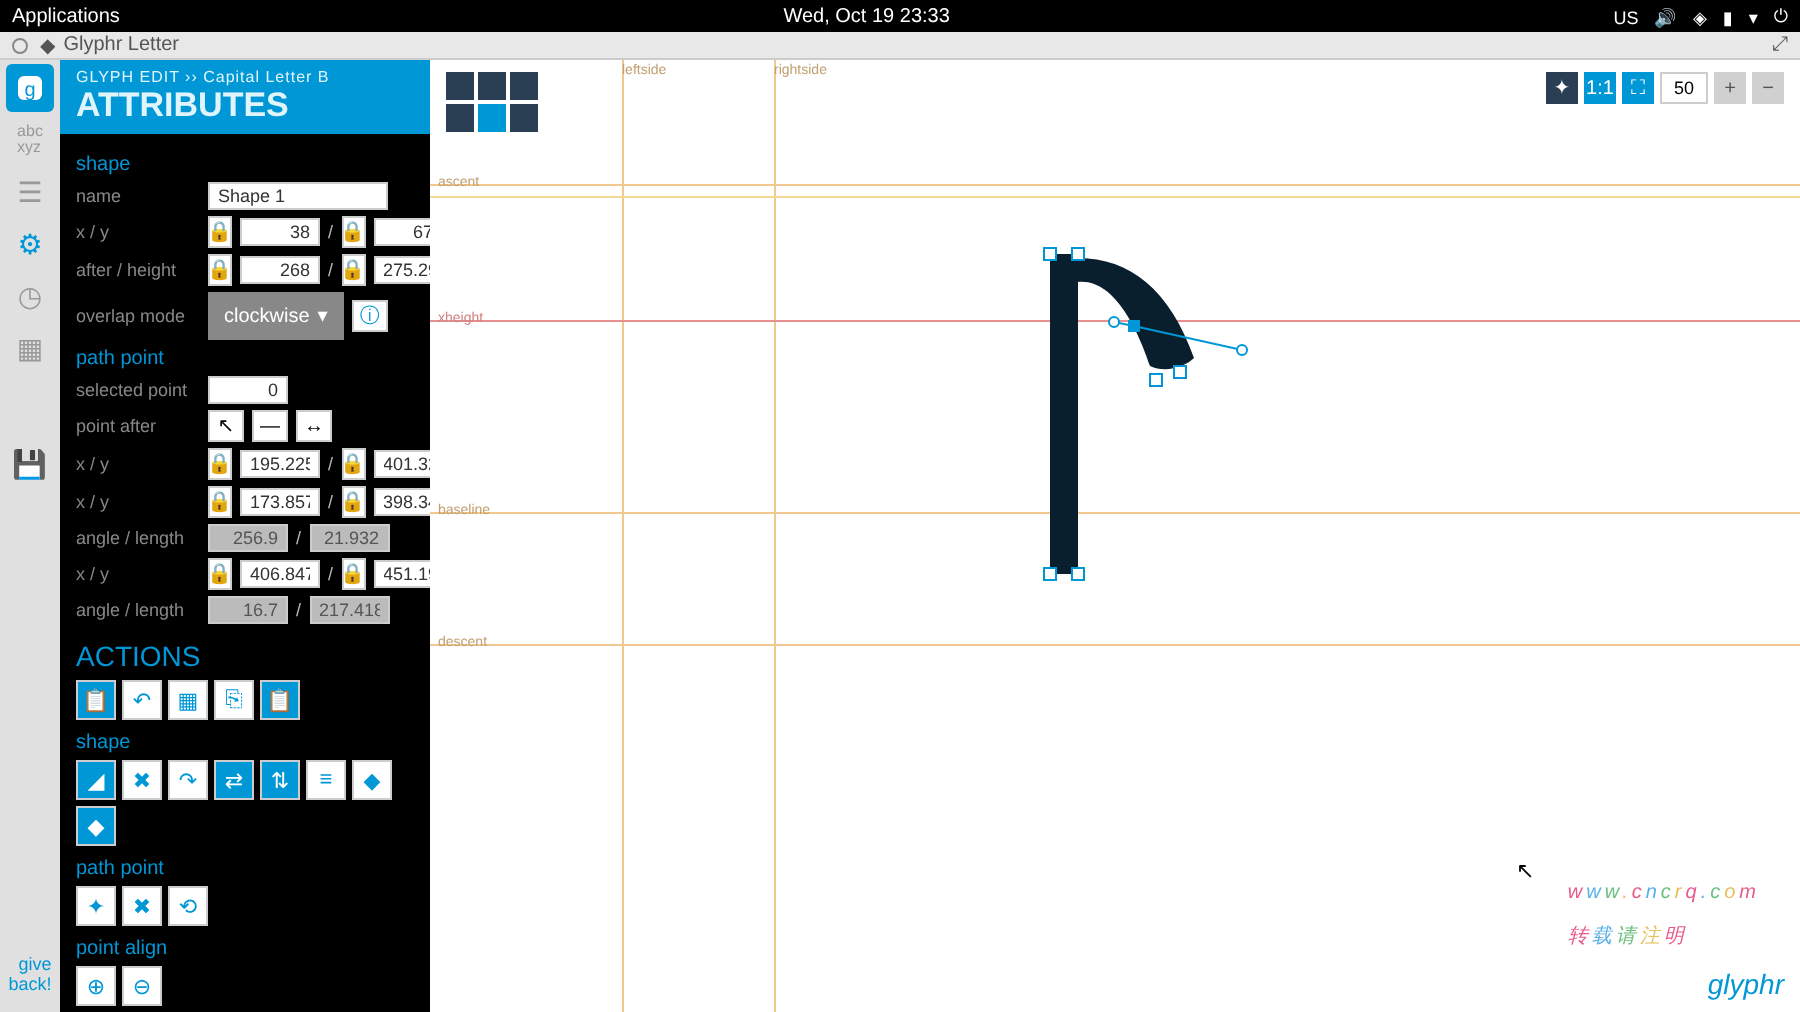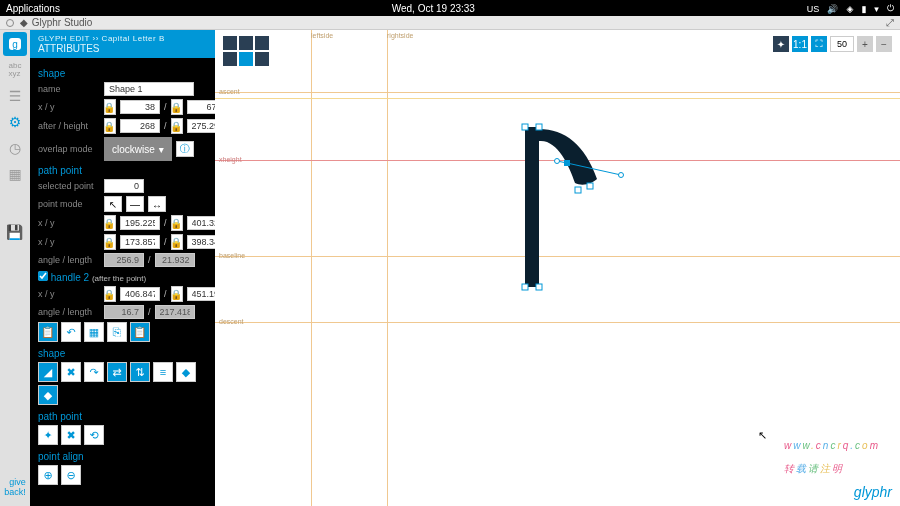--- a/index.html
+++ b/index.html
@@ -13,21 +13,21 @@
 .appbar .circ{width:8px;height:8px;border:1px solid #888;border-radius:50%;margin-right:6px}
 .main{display:flex;height:476px}
 .leftcol{width:30px;background:#e0e0e0;display:flex;flex-direction:column;align-items:center;padding-top:2px;gap:2px}
 .leftcol .ico{width:24px;height:24px;display:flex;align-items:center;justify-content:center;color:#999;cursor:pointer;font-size:14px}
 .leftcol .ico.act{background:#0097d7;color:#fff;border-radius:3px}
 .leftcol .ico.blue{color:#0097d7}
 .giveback{margin-top:auto;margin-bottom:8px;color:#0097d7;font-size:9px;text-align:right;line-height:1.1;cursor:pointer}
 .panel{width:185px;background:#000000;display:flex;flex-direction:column;overflow-y:auto}
 .panel-hdr{background:#0097d7;color:#e0f4fb;padding:4px 8px}
 .panel-hdr .bc{font-size:8px;letter-spacing:0.5px}
-.panel-hdr .title{font-size:10px;font-weight:400}
+.panel-hdr .title{font-size:17px;font-weight:700}
 .panel-body{padding:6px 8px;overflow-y:auto}
 .sec-title{color:#0097d7;font-size:10px;margin:4px 0 3px}
 .row{display:flex;align-items:center;margin-bottom:3px;gap:4px}
 .lbl{flex:0 0 62px;color:#888;font-size:9px}
 .inp{width:40px;height:14px;border:1px solid #ccc;background:#fff;text-align:right;padding:0 4px;font-size:9px;color:#333}
 .inp.wide{width:54px}
 .inp.lock{background:#bbb;color:#555}
 .sep{color:#bbb;font-size:9px}
 .btn-dd{background:#888;color:#fff;height:24px;padding:0 8px;font-size:9px;border:none;display:flex;align-items:center;gap:4px}
 .iconbtn{width:18px;height:16px;border:1px solid #ccc;background:#fff;cursor:pointer;display:inline-flex;align-items:center;justify-content:center}
@@ -71,21 +71,21 @@
     <span>◈</span>
     <span>▮</span>
     <span>▾</span>
     <span>⏻</span>
   </div>
 </div>
 
 <div class="appbar">
   <span class="circ"></span>
   <span style="margin-right:4px">◆</span>
-  <span>Glyphr Studio</span>
+  <span>Glyphr Letter</span>
   <span style="margin-left:auto;cursor:pointer">⤢</span>
 </div>
 
 <div class="main">
   <div class="leftcol">
     <div class="ico act">
         <svg width="16" height="16">
           <rect x="2" y="2" width="12" height="12" rx="3" fill="#fff"></rect>
           <text x="8" y="12" text-anchor="middle" fill="#0097d7" font-size="11">g</text>
         </svg>
@@ -135,21 +135,21 @@
           </button>
         <span class="iconbtn" style="color:#0097d7">ⓘ</span>
       </div>
 
       <div class="sec-title">path point</div>
       <div class="row">
         <span class="lbl">selected point</span>
         <input class="inp" value="0" style="">
       </div>
       <div class="row">
-        <span class="lbl">point mode</span>
+        <span class="lbl">point after</span>
         <span class="iconbtn">↖</span>
         <span class="iconbtn">—</span>
         <span class="iconbtn">↔</span>
       </div>
       <div class="row">
         <span class="lbl">x / y</span>
         <span class="iconbtn" style="width:12px">🔒</span>
         <input class="inp" value="195.225" style="">
         <span class="sep">/</span>
         <span class="iconbtn" style="width:12px">🔒</span>
@@ -164,39 +164,36 @@
         <span class="iconbtn" style="width:12px">🔒</span>
         <input class="inp" value="398.343" style="">
       </div>
       <div class="row">
         <span class="lbl">angle / length</span>
         <input class="inp lock" value="256.9" style="">
         <span class="sep">/</span>
         <input class="inp lock" value="21.932" style="">
       </div>
 
-      <div class="sec-title">
-        <input type="checkbox" class="chk" checked="" style="">
-        <span>handle 2</span> <span style="color:#bbb;font-size:8px">(after the point)</span>
-      </div>
       <div class="row">
         <span class="lbl">x / y</span>
         <span class="iconbtn" style="width:12px">🔒</span>
         <input class="inp" value="406.847" style="">
         <span class="sep">/</span>
         <span class="iconbtn" style="width:12px">🔒</span>
         <input class="inp" value="451.194" style="">
       </div>
       <div class="row">
         <span class="lbl">angle / length</span>
         <input class="inp lock" value="16.7" style="">
         <span class="sep">/</span>
         <input class="inp lock" value="217.418" style="">
       </div>
 
+      <div class="actions-hdr">ACTIONS</div>
       <div class="btnrow">
         <span class="actbtn dk">📋</span>
         <span class="actbtn">↶</span>
         <span class="actbtn">▦</span>
         <span class="actbtn">⎘</span>
         <span class="actbtn dk">📋</span>
       </div>
       <div class="sec-title">shape</div>
       <div class="btnrow">
         <span class="actbtn dk">◢</span>

